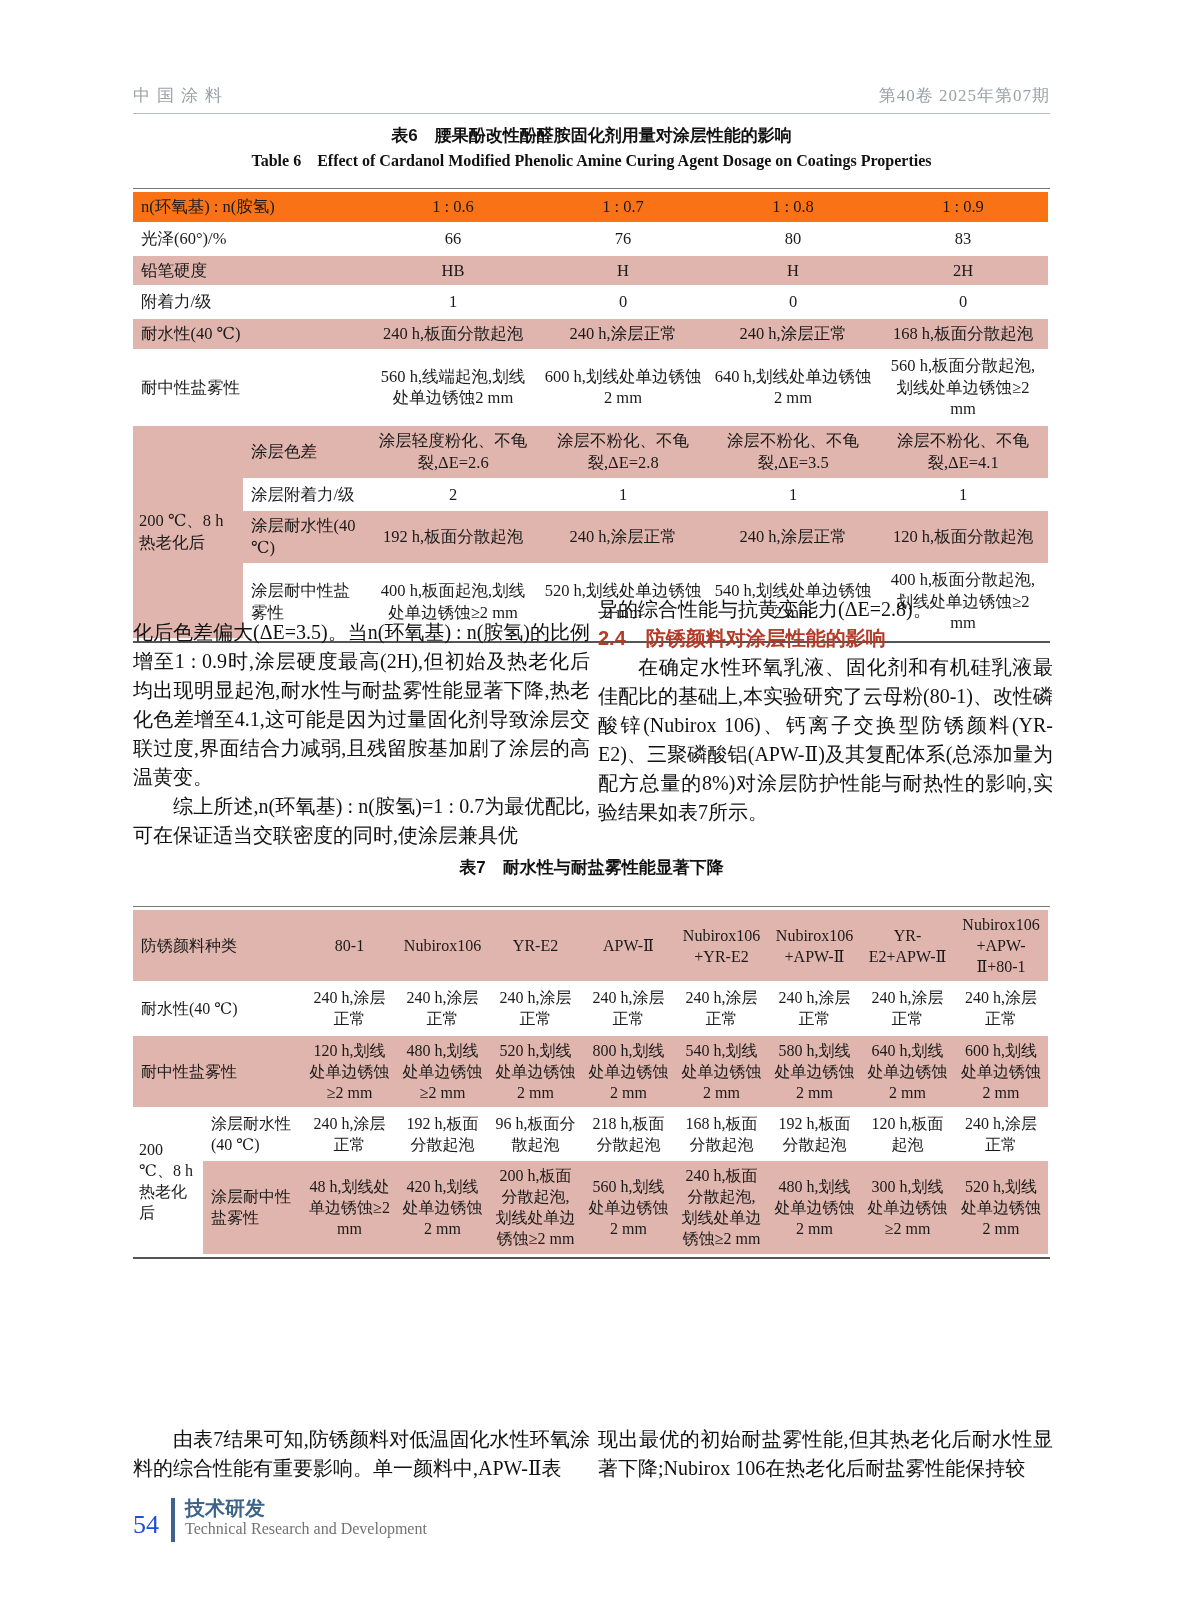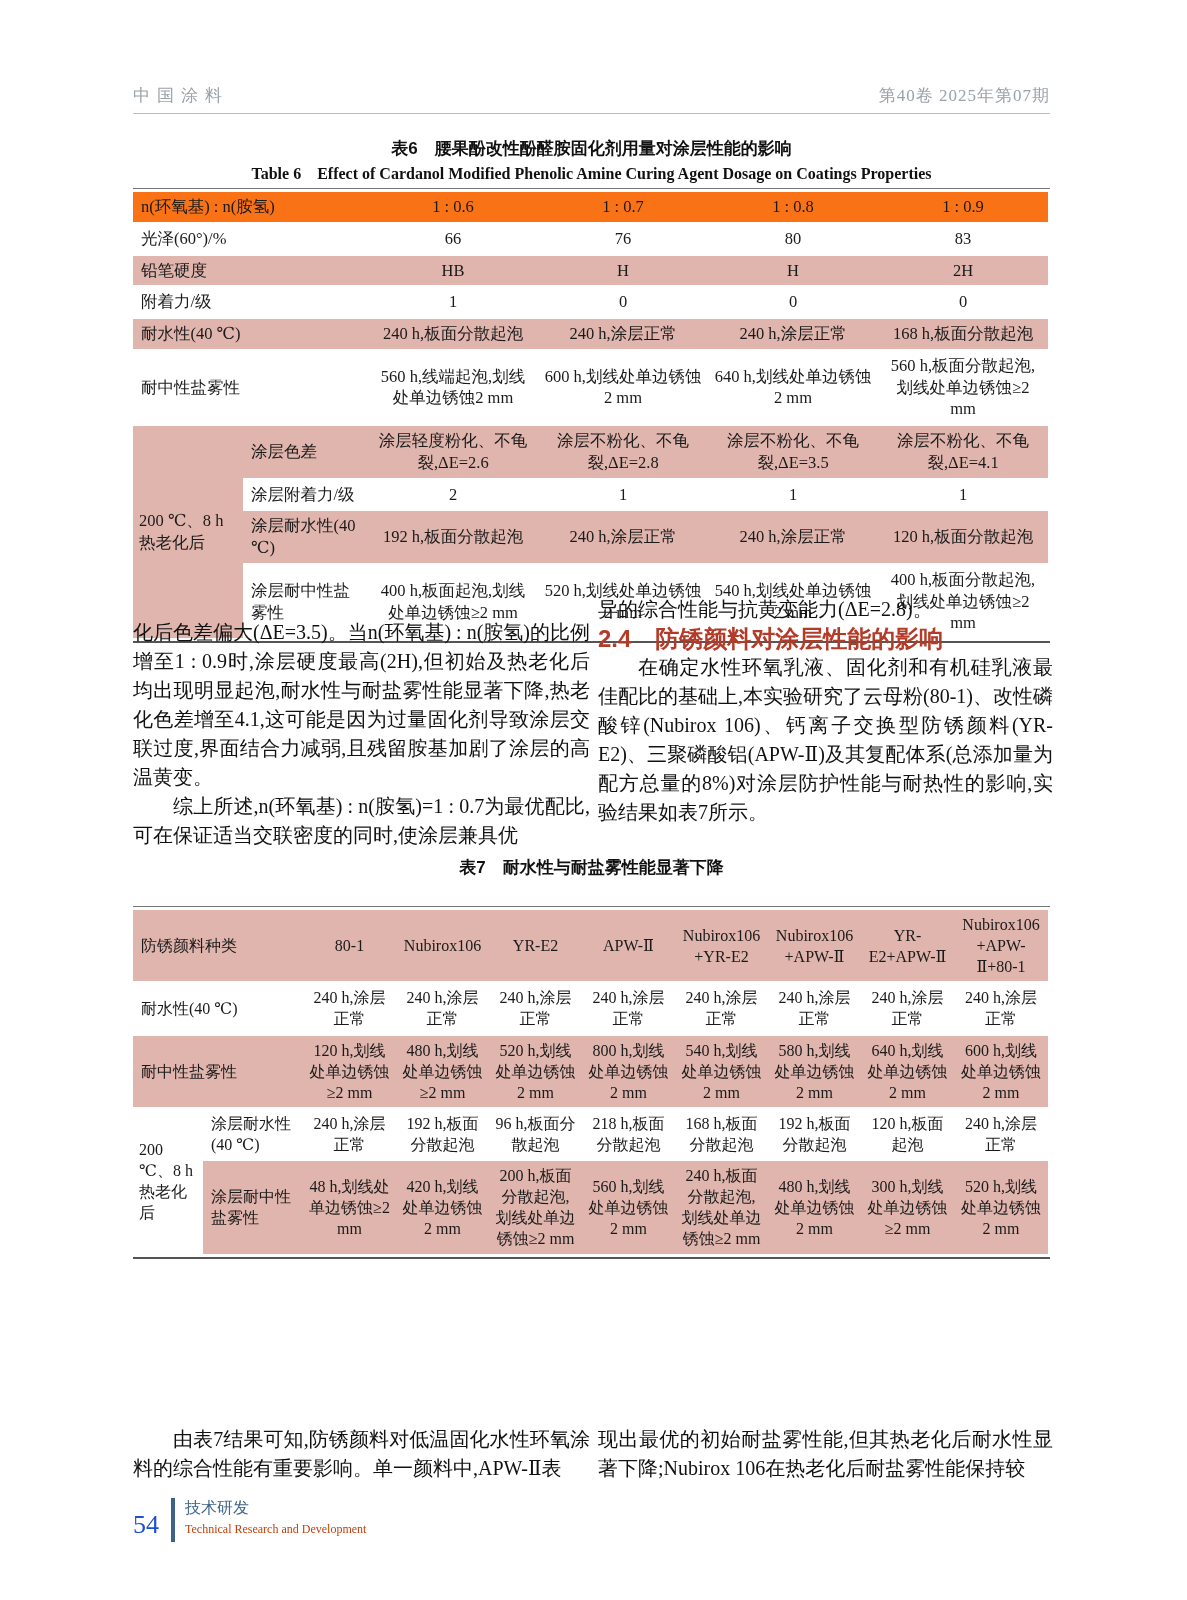--- a/index.html
+++ b/index.html
@@ -30,41 +30,41 @@
   tr.light td{background:#e0b5ad;}
   tr.plain td{background:#ffffff;}
   td.pinkspan{background:#e0b5ad !important;}
   td.whitespan{background:#ffffff !important;}
 
   
   .col{position:absolute;font-size:20px;line-height:29px;text-align:justify;color:#111;}
   .col p{margin:0;}
   .col p.indent{text-indent:2em;}
   .h24{font-family:"Liberation Sans","DejaVu Sans",sans-serif;font-weight:bold;color:#b43b28;
-       font-size:24px;margin:1px 0;}
+       font-size:20px;margin:1px 0;}
 
   
   .footer{position:absolute;left:133px;top:1496px;display:flex;align-items:flex-start;}
   .footer .pno{font-size:26px;color:#1d4ed8;margin-top:14px;}
   .footer .bar{width:4px;background:#3d6488;height:44px;margin:2px 10px 0 12px;}
-  .footer .sec-zh{font-family:"Liberation Sans","DejaVu Sans",sans-serif;font-weight:normal;
-                  font-size:16px;color:#3d6488;line-height:24px;}
-  .footer .sec-en{font-size:12px;color:#c2410c;line-height:18px;}
+  .footer .sec-zh{font-family:"Liberation Sans","DejaVu Sans",sans-serif;font-weight:bold;
+                  font-size:20px;color:#3d6488;line-height:24px;}
+  .footer .sec-en{font-size:16px;color:#737373;line-height:18px;}
 </style>
 </head>
 <body>
 
 <div class="page">
 
   <div class="runhead">
     <span class="jname">中国涂料</span>
     <span class="issue">第40卷  2025年第07期</span>
   </div>
 
-  <div class="cap" style="top:137px;">
+  <div class="cap" style="top:124px;">
     <div class="zh">表6　腰果酚改性酚醛胺固化剂用量对涂层性能的影响</div>
     <div class="en">Table 6　Effect of Cardanol Modified Phenolic Amine Curing Agent Dosage on Coatings Properties</div>
   </div>
 
   <div class="tblwrap" style="top:188px;">
     <table class="tbl" style="width:915px;">
       <colgroup>
         <col style="width:110px">
           <col style="width:125px">
         <col style="width:170px">

